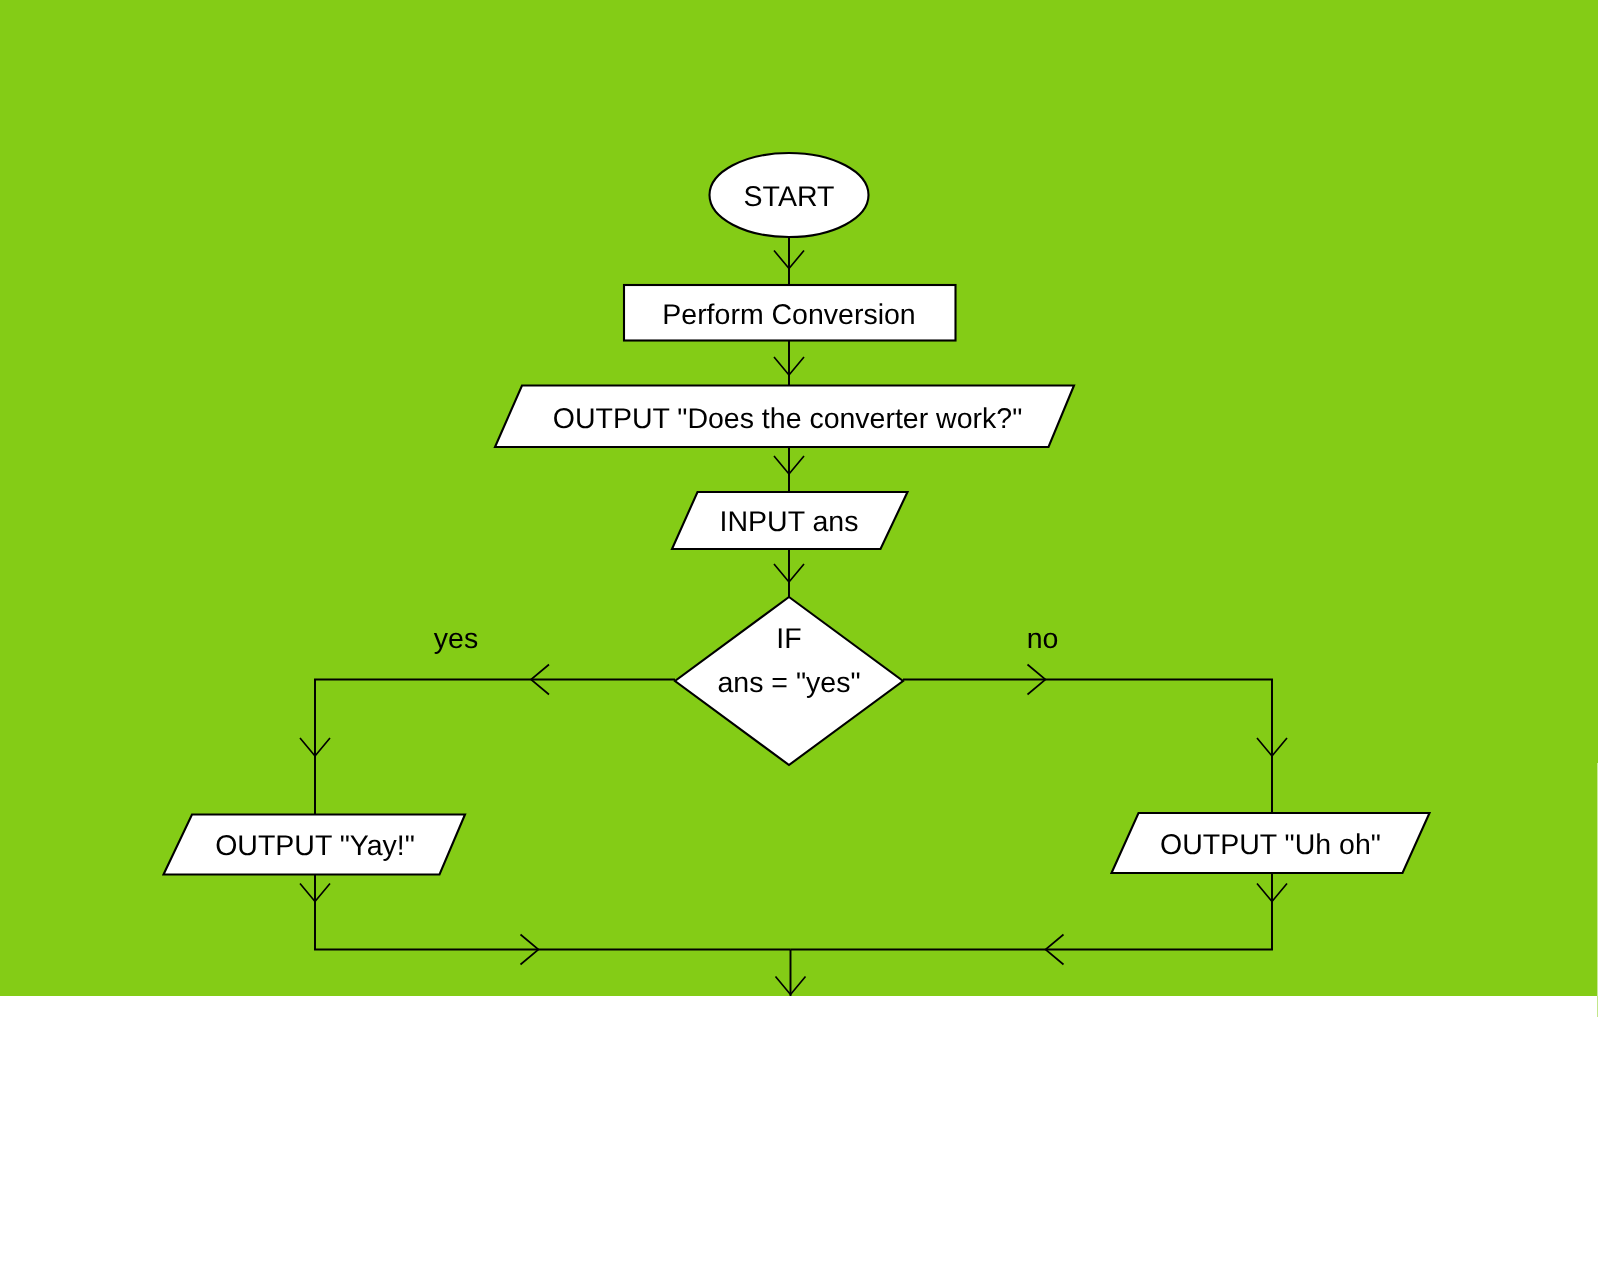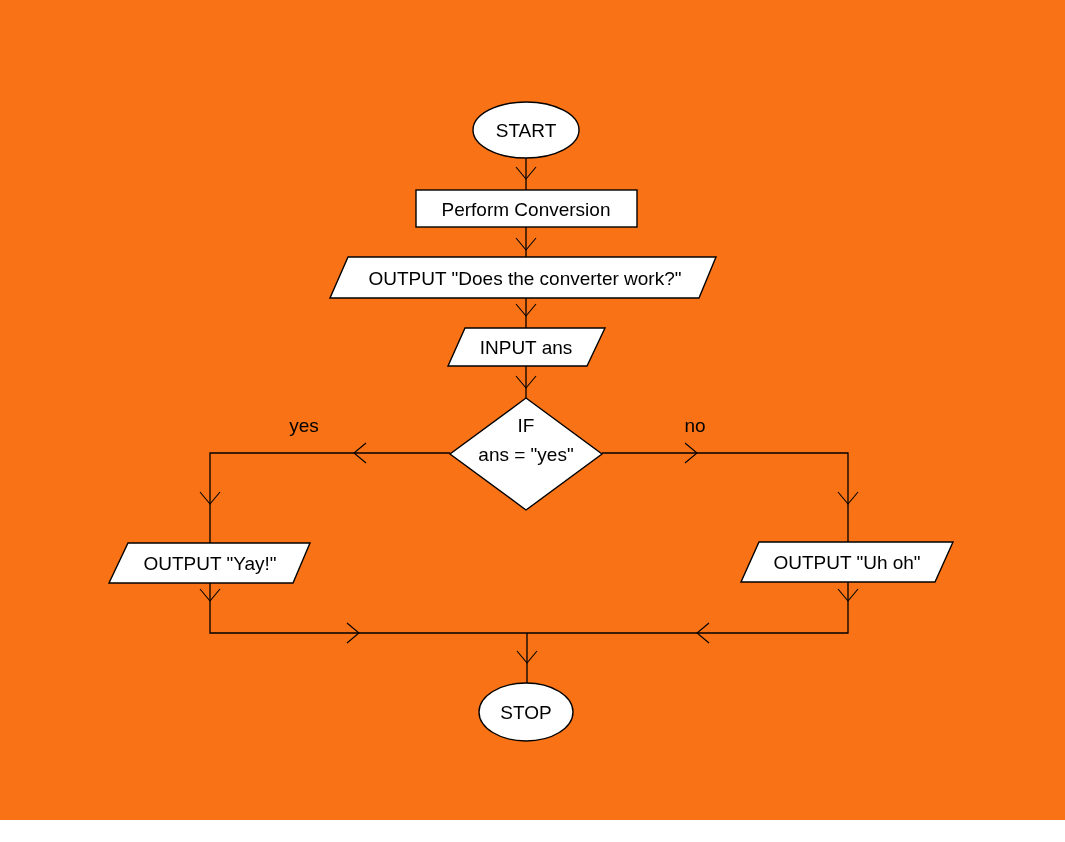--- a/index.html
+++ b/index.html
@@ -2,22 +2,22 @@
 <html><head>
 <meta charset="utf-8">
 <style>
   html, body {
     margin: 0;
     padding: 0;
     background: #ffffff;
   }
   .canvas-wrap {
     width: 1065px;
-    height: 820px;
-    background: #f97316;
+    height: 664px;
+    background: #84cc16;
     position: relative;
     overflow: hidden;
   }
   svg {
     display: block;
   }
   .shape {
     fill: #ffffff;
     stroke: #000000;
     stroke-width: 1.4;

